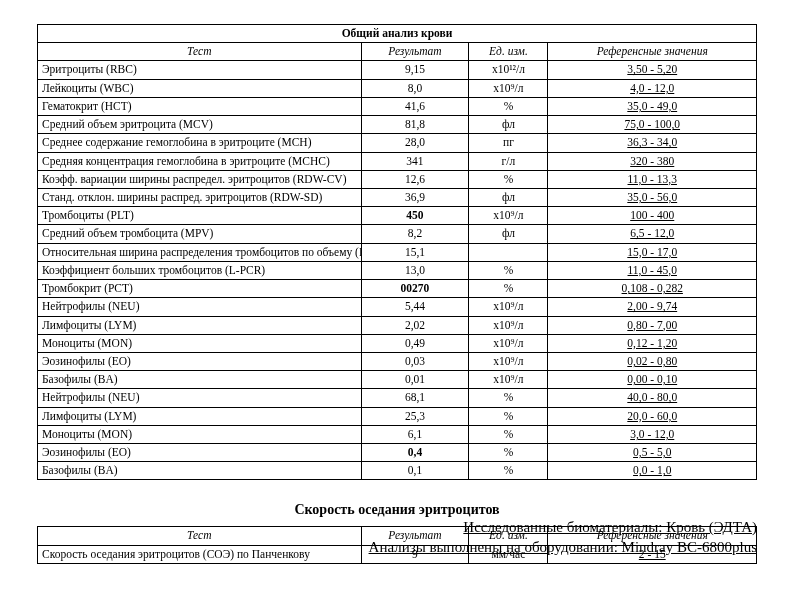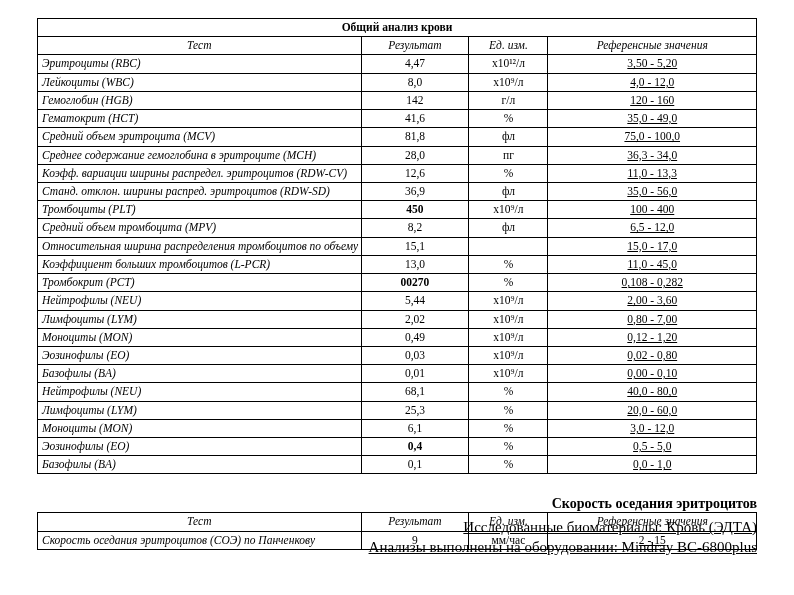--- a/index.html
+++ b/index.html
@@ -6,21 +6,21 @@
   html, body {
     width: 794px;
     height: 595px;
     background: #ffffff;
     font-family: "Liberation Serif", "DejaVu Serif", serif;
     color: #000000;
   }
   .page {
     width: 794px;
     height: 580px;
-    padding: 18px 37px 0 37px;
+    padding: 24px 37px 0 37px;
     position: relative;
     border-radius: 19px;
   }
   table.lab-table {
     width: 100%;
     border-collapse: collapse;
     table-layout: fixed;
   }
   table.lab-table th,
   table.lab-table td {
@@ -41,30 +41,30 @@
   }
   tr.col-headers th {
     font-style: italic;
     font-weight: normal;
     text-align: center;
   }
   col.c-test      { width: 45%; }
   col.c-result    { width: 15%; }
   col.c-units     { width: 11%; }
   col.c-reference { width: 29%; }
-  td.cell-test      { text-align: left; font-style: italic; }
+  td.cell-test      { text-align: left; }
   td.cell-result    { text-align: center; }
   td.cell-units     { text-align: center; }
   td.cell-reference { text-align: center; text-decoration: underline; }
   td.bold           { font-weight: bold; }
   .section-title {
     font-size: 14px;
     font-weight: bold;
-    text-align: right;
-    margin: 22px 0 0 0;
+    text-align: center;
+    margin: 22px 0 8px 0;
   }
   .footer {
     position: absolute;
     right: 37px;
     bottom: 24px;
     text-align: right;
     font-size: 15px;
   }
   .footer-line {
     text-decoration: underline;
@@ -90,55 +90,55 @@
       <tr class="col-headers">
         <th>Тест</th>
         <th>Результат</th>
         <th>Ед. изм.</th>
         <th>Референсные значения</th>
       </tr>
     </thead>
     <tbody>
         <tr>
           <td class="cell-test">Эритроциты (RBC)</td>
-          <td class="cell-result">4,47</td>
+          <td class="cell-result">9,15</td>
           <td class="cell-units">х10¹²/л</td>
           <td class="cell-reference">3,50 - 5,20</td>
         </tr>
         <tr>
           <td class="cell-test">Лейкоциты (WBC)</td>
           <td class="cell-result">8,0</td>
           <td class="cell-units">х10⁹/л</td>
           <td class="cell-reference">4,0 - 12,0</td>
-        </tr>
-        <tr>
-          <td class="cell-test">Гемоглобин (HGB)</td>
-          <td class="cell-result">142</td>
-          <td class="cell-units">г/л</td>
-          <td class="cell-reference">120 - 160</td>
         </tr>
         <tr>
           <td class="cell-test">Гематокрит (HCT)</td>
           <td class="cell-result">41,6</td>
           <td class="cell-units">%</td>
           <td class="cell-reference">35,0 - 49,0</td>
         </tr>
         <tr>
           <td class="cell-test">Средний объем эритроцита (MCV)</td>
           <td class="cell-result">81,8</td>
           <td class="cell-units">фл</td>
           <td class="cell-reference">75,0 - 100,0</td>
         </tr>
         <tr>
           <td class="cell-test">Среднее содержание гемоглобина в эритроците (MCH)</td>
           <td class="cell-result">28,0</td>
           <td class="cell-units">пг</td>
           <td class="cell-reference">36,3 - 34,0</td>
         </tr>
         <tr>
+          <td class="cell-test">Средняя концентрация гемоглобина в эритроците (MCHC)</td>
+          <td class="cell-result">341</td>
+          <td class="cell-units">г/л</td>
+          <td class="cell-reference">320 - 380</td>
+        </tr>
+        <tr>
           <td class="cell-test">Коэфф. вариации ширины распредел. эритроцитов (RDW-CV)</td>
           <td class="cell-result">12,6</td>
           <td class="cell-units">%</td>
           <td class="cell-reference">11,0 - 13,3</td>
         </tr>
         <tr>
           <td class="cell-test">Станд. отклон. ширины распред. эритроцитов (RDW-SD)</td>
           <td class="cell-result">36,9</td>
           <td class="cell-units">фл</td>
           <td class="cell-reference">35,0 - 56,0</td>
@@ -170,21 +170,21 @@
         <tr>
           <td class="cell-test">Тромбокрит (PCT)</td>
           <td class="cell-result bold">00270</td>
           <td class="cell-units">%</td>
           <td class="cell-reference">0,108 - 0,282</td>
         </tr>
         <tr>
           <td class="cell-test">Нейтрофилы (NEU)</td>
           <td class="cell-result">5,44</td>
           <td class="cell-units">х10⁹/л</td>
-          <td class="cell-reference">2,00 - 3,60</td>
+          <td class="cell-reference">2,00 - 9,74</td>
         </tr>
         <tr>
           <td class="cell-test">Лимфоциты (LYM)</td>
           <td class="cell-result">2,02</td>
           <td class="cell-units">х10⁹/л</td>
           <td class="cell-reference">0,80 - 7,00</td>
         </tr>
         <tr>
           <td class="cell-test">Моноциты (MON)</td>
           <td class="cell-result">0,49</td>

